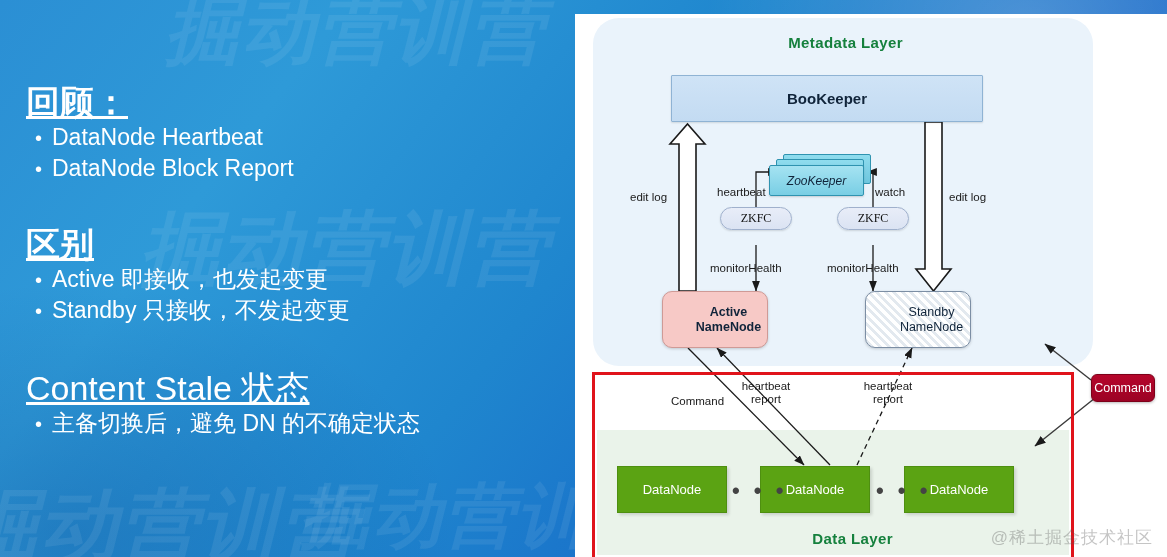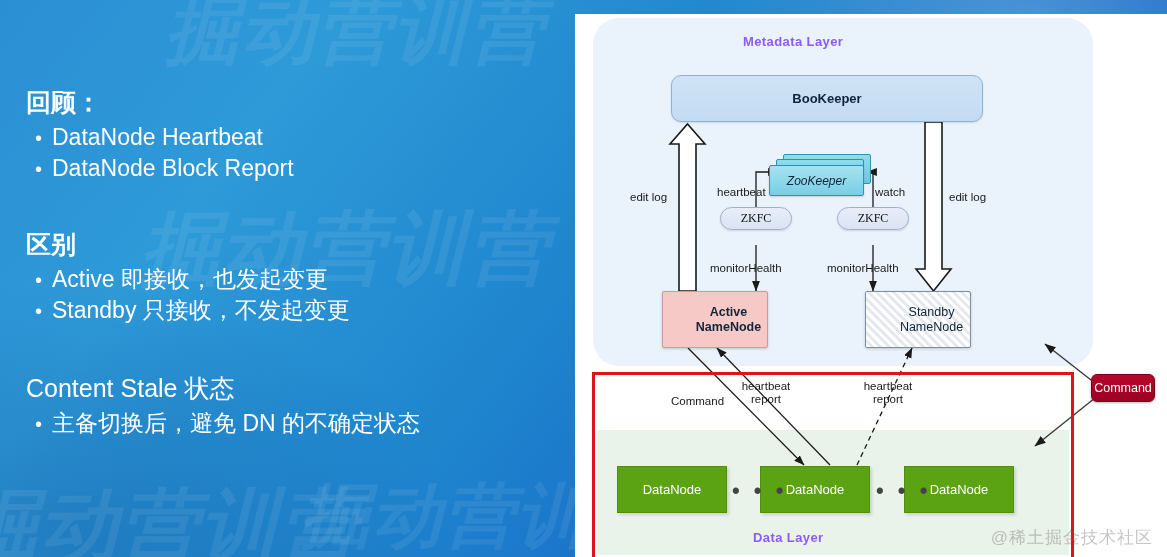--- a/index.html
+++ b/index.html
@@ -20,22 +20,22 @@
     position:absolute;color:rgba(255,255,255,.075);
     font-weight:bold;font-style:italic;white-space:nowrap;
     letter-spacing:2px;user-select:none;pointer-events:none;
     filter:blur(.6px);
   }
 
   
   .txtcol{position:absolute;left:26px;top:86px;width:520px;color:#fff;}
   .blk{margin-bottom:10px;}
   .hd{
-    font-size:25px;line-height:32px;color:#ffffff;
-    margin:0 0 4px 0;white-space:nowrap;
+    font-size:34px;line-height:32px;color:#ffffff;
+    margin:0 0 4px 0;white-space:nowrap;text-decoration:underline;
   }
   .hd.zh{font-weight:700;}
   .li{
     display:flex;align-items:baseline;
     font-size:23px;line-height:30px;color:#ffffff;white-space:nowrap;
   }
   .li .bul{
     width:26px;flex:0 0 26px;text-align:left;font-size:20px;line-height:30px;
     padding-left:9px;box-sizing:border-box;
   }
@@ -44,34 +44,34 @@
   
   #panel{
     position:absolute;left:575px;top:14px;width:592px;height:543px;
     background:#ffffff;overflow:hidden;
   }
   #meta{
     position:absolute;left:18px;top:4px;width:500px;height:348px;
     background:#eaf3fb;border-radius:26px;
   }
   .layertitle{
-    position:absolute;font-size:13px;color:#8b5cf6;font-weight:bold;
-    letter-spacing:.4px;text-align:left;
+    position:absolute;font-size:15px;color:#15803d;font-weight:bold;
+    letter-spacing:.4px;text-align:right;
   }
 
   .node{
     position:absolute;box-sizing:border-box;
     display:flex;align-items:center;justify-content:center;text-align:center;
     font-size:12px;color:#111;
   }
   .bookeeper{
     left:96px;top:61px;width:312px;height:47px;
     background:linear-gradient(#cfe3f6,#c3dbf2);
-    border:1px solid #8fb3d4;border-radius:10px;
-    font-size:13px;font-weight:bold;color:#10243a;
+    border:1px solid #8fb3d4;border-radius:1px;
+    font-size:15px;font-weight:bold;color:#10243a;
     box-shadow:0 1px 2px rgba(0,0,0,.12);
   }
   .zkwrap{position:absolute;left:194px;top:140px;width:104px;height:42px;}
   .zkwrap i{
     position:absolute;display:block;box-sizing:border-box;
     width:88px;height:30px;border:1px solid #2f93b0;border-radius:2px;
     background:linear-gradient(#8fdcee,#6ec6de);
   }
   .zkwrap i.l1{left:14px;top:0px;}
   .zkwrap i.l2{left:7px;top:5px;}
@@ -85,21 +85,21 @@
     width:72px;height:23px;
     background:linear-gradient(#e8edf8,#dbe3f3);
     border:1px solid #9fb0cc;border-radius:15px;
     font-size:12px;color:#111;
     box-shadow:0 1px 2px rgba(0,0,0,.13);
     font-family:Liberation Serif, serif;
   }
   .zkfc.a{left:145px;top:193px;}
   .zkfc.b{left:262px;top:193px;}
   .nn{
-    width:106px;height:57px;border-radius:2px;line-height:15px;
+    width:106px;height:57px;border-radius:10px;line-height:15px;
     font-size:12.5px;box-shadow:0 1px 3px rgba(0,0,0,.18);padding-left:27px;
   }
   .nn.active{
     left:87px;top:277px;background:#f7c9c6;border:1px solid #cf9a96;
     font-weight:bold;color:#10243a;
   }
   .nn.standby{
     left:290px;top:277px;border:1px solid #7c8ea4;color:#10243a;
     background:
       repeating-linear-gradient(45deg,#ffffff 0 3px,#e3e9ef 3px 6px);

